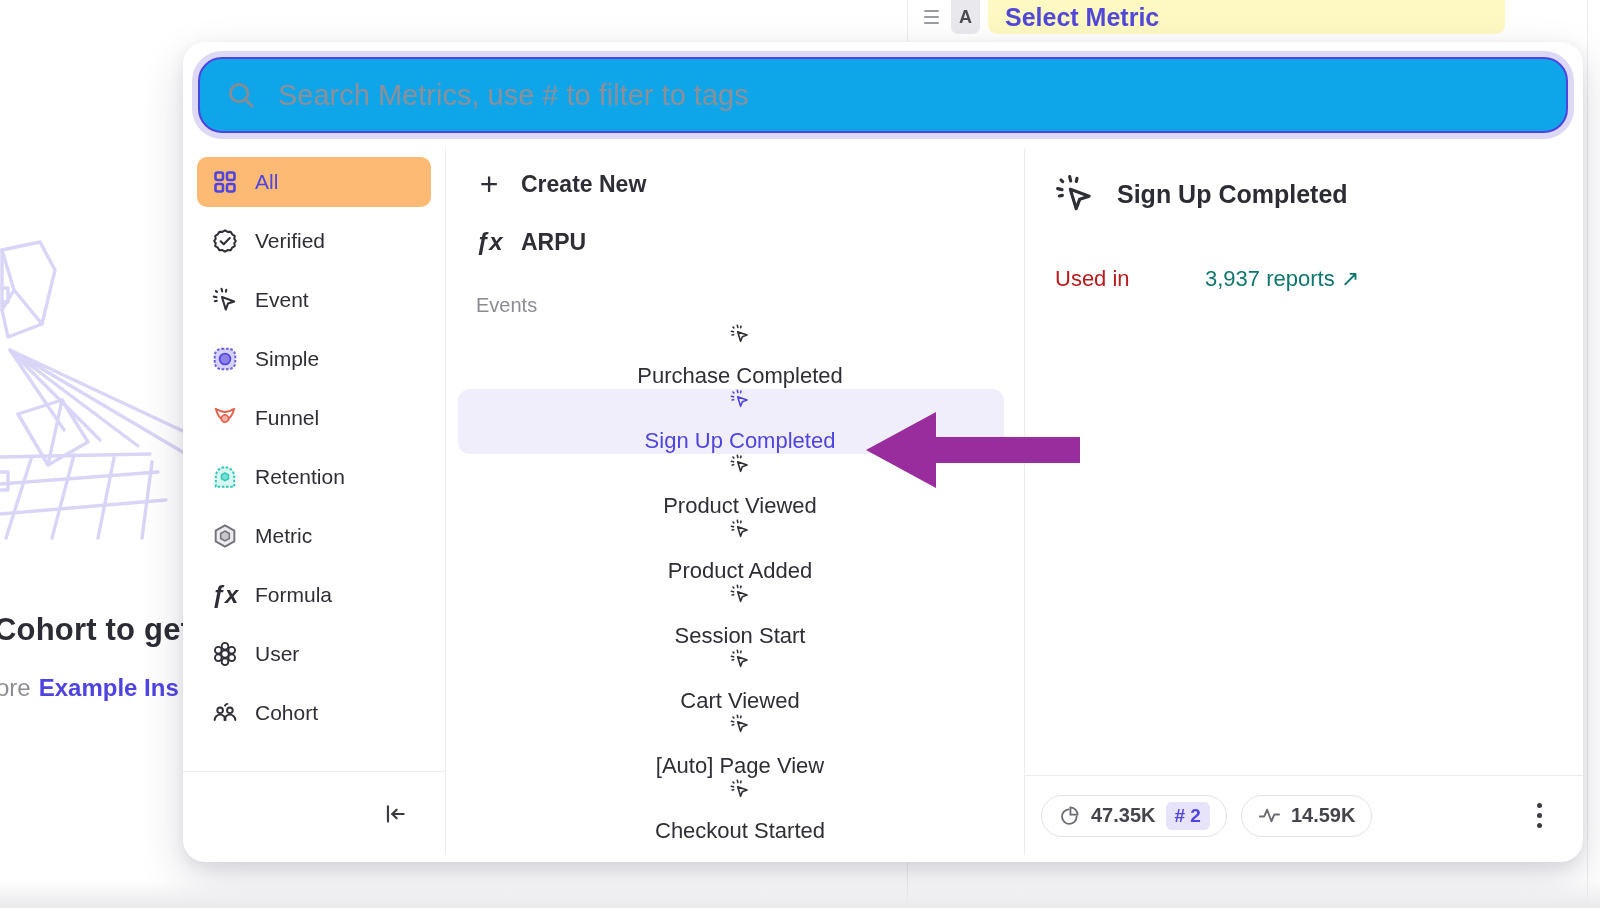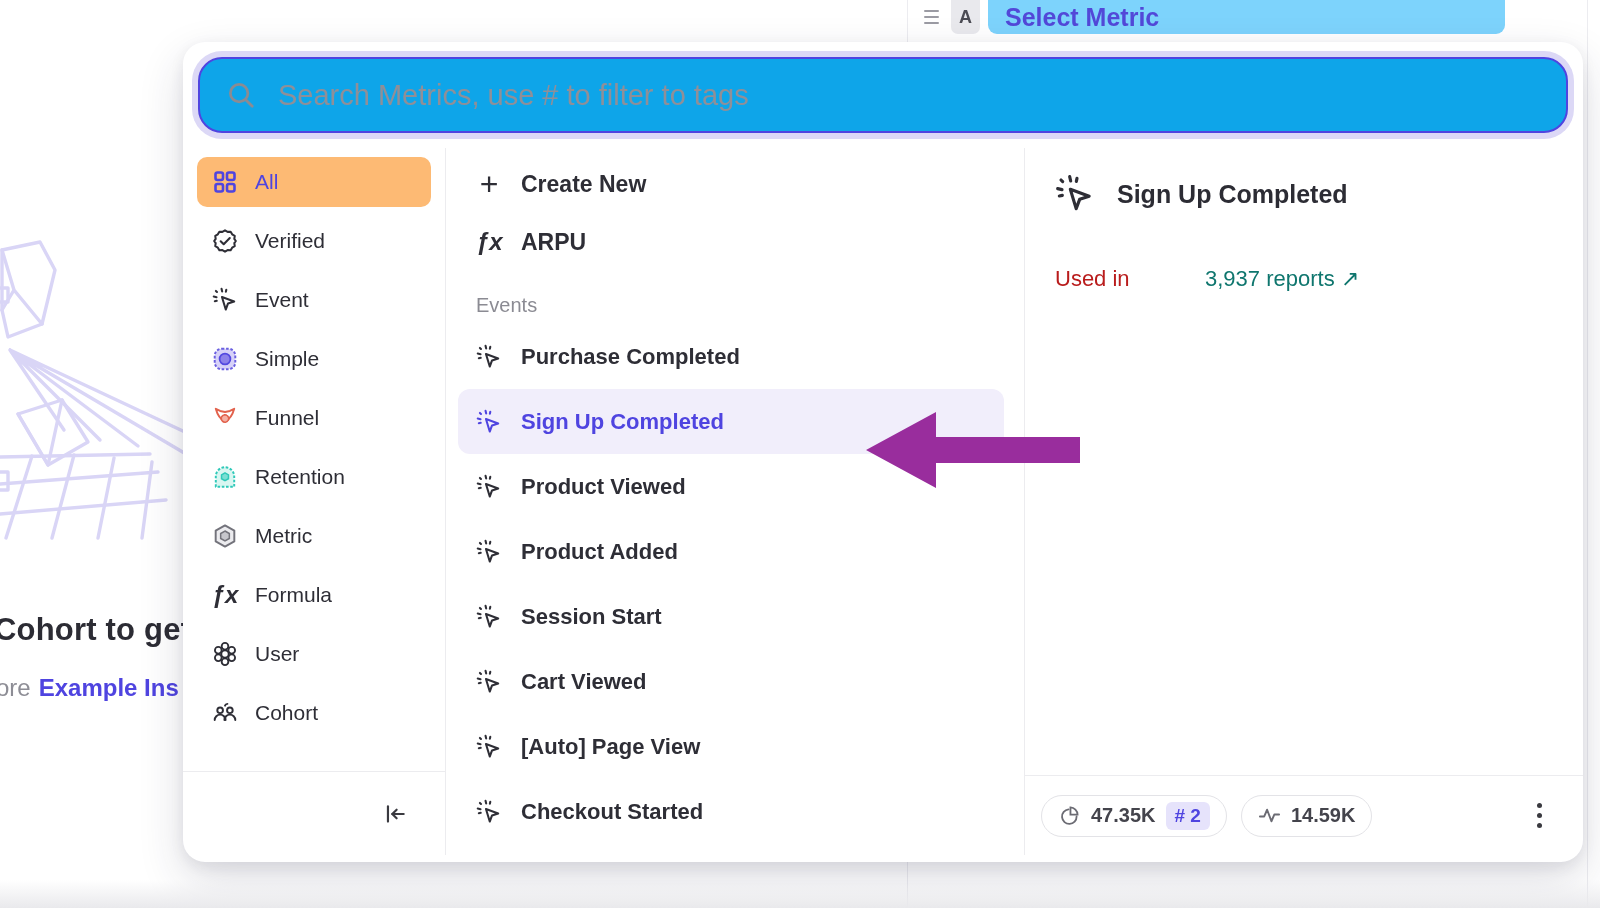--- a/index.html
+++ b/index.html
@@ -12,21 +12,21 @@
   .bg-linkline { position:absolute; left:-4px; top:674px; font-size:24px; font-weight:500; white-space:nowrap; }
   .bg-linkline .gray { color:#8d8d95; }
   .bg-linkline .purple { color:#4f44e0; font-weight:600; margin-left:8px; }
 
   
   .under-panel { position:absolute; left:907px; top:0; width:681px; height:908px; background:#ffffff; border-left:1px solid #ececf0; border-right:1px solid #ececf0; }
   .under-header { display:flex; align-items:center; height:34px; padding-left:16px; }
   .drag-handle { margin-right:12px; display:flex; flex-direction:column; gap:4px; }
   .drag-handle i { display:block; width:15px; height:2px; background:#9b9ba3; border-radius:1px; }
   .a-badge { width:29px; height:34px; background:#e9e9ed; border-radius:0 0 7px 7px; display:flex; align-items:center; justify-content:center; font-size:18px; font-weight:700; color:#4c4c54; margin-right:8px; }
-  .metric-chip { flex:0 0 auto; width:517px; height:34px; background:#7dd3fc; border-radius:0 0 9px 9px; display:flex; align-items:center; padding-left:17px; font-size:25px; font-weight:600; color:#5248d8; }
+  .metric-chip { flex:0 0 auto; width:517px; height:34px; background:#fef9c3; border-radius:0 0 9px 9px; display:flex; align-items:center; padding-left:17px; font-size:25px; font-weight:600; color:#5248d8; }
 
   
   .dialog { position:absolute; left:183px; top:42px; width:1400px; height:820px; background:#ffffff; border-radius:22px; box-shadow:0 18px 45px rgba(40,40,70,.16), 0 4px 14px rgba(40,40,70,.08); overflow:hidden; z-index:5; }
   .search-wrap { padding:15px 15px 0 15px; }
   .search-box { height:76px; border:2px solid #4f44e0; border-radius:24px; box-shadow:0 0 0 6px #dcd8f6; display:flex; align-items:center; padding:0 26px; background:#0ea5e9; }
   .search-box svg { flex:0 0 auto; margin-right:22px; }
   .search-input { border:none; outline:none; flex:1; font-family:inherit; font-size:29px; color:#3a3a42; background:transparent; }
   .search-input::placeholder { color:#8f8f98; }
 
   .content { display:flex; height:707px; margin-top:15px; }
@@ -40,21 +40,21 @@
   .fx-glyph { font-style:italic; font-weight:600; font-size:24px; line-height:1; }
   .side-foot { height:84px; border-top:1px solid #ececef; display:flex; align-items:center; justify-content:flex-end; padding-right:30px; }
   .collapse-btn { width:40px; height:40px; display:flex; align-items:center; justify-content:center; cursor:pointer; border-radius:8px; }
 
   
   .mid { width:579px; border-right:1px solid #ececef; padding:10px 20px 0 12px; }
   .mid-row { display:flex; align-items:center; gap:19px; padding-left:18px; cursor:pointer; }
   .row-create { height:52px; font-size:23px; font-weight:700; color:#2e2e36; }
   .row-arpu { height:52px; margin-top:6px; font-size:23px; font-weight:700; color:#2e2e36; }
   .section-label { height:38px; margin-top:18px; display:flex; align-items:center; padding-left:18px; font-size:20px; color:#8b8b93; }
-  .event-row { height:65px; font-size:22px; font-weight:700; color:#2e2e36; border-radius:12px; }
+  .event-row { height:65px; font-size:22px; font-weight:400; color:#2e2e36; border-radius:12px;flex-direction:column; }
   .event-row.selected { background:#f1eefb; color:#4f44e0; }
   .plus-glyph { font-size:32px; font-weight:400; line-height:1; width:26px; text-align:center; }
 
   
   .detail { flex:1; display:flex; flex-direction:column; }
   .detail-body { flex:1; padding:26px 0 0 30px; }
   .detail-head { display:flex; align-items:center; gap:22px; }
   .detail-title { font-size:25px; font-weight:700; color:#2c2c34; }
   .used-row { display:flex; margin-top:52px; font-size:22px; }
   .used-label { width:150px; color:#b91c1c; }

